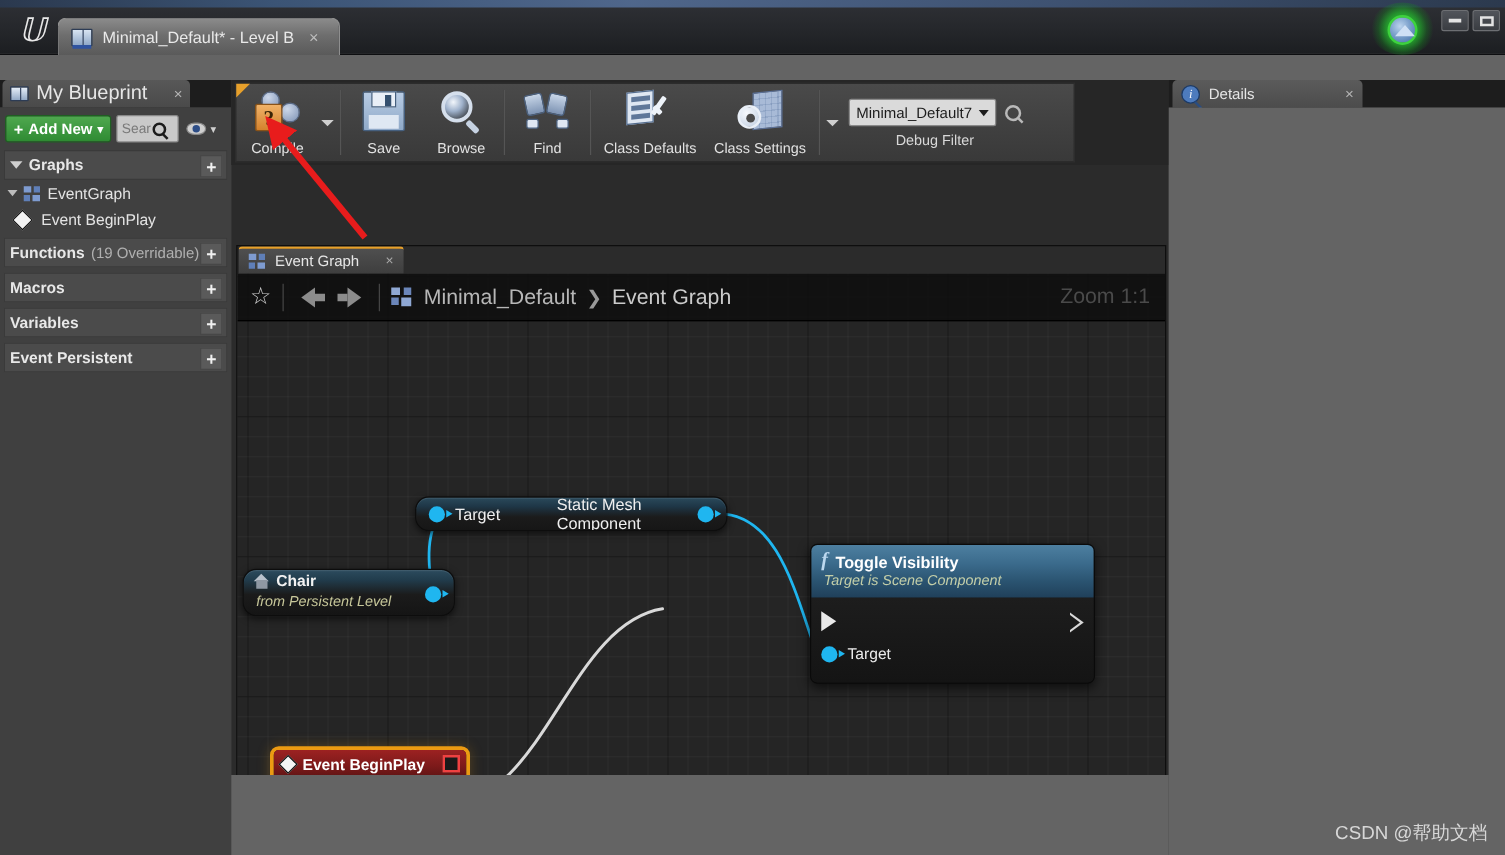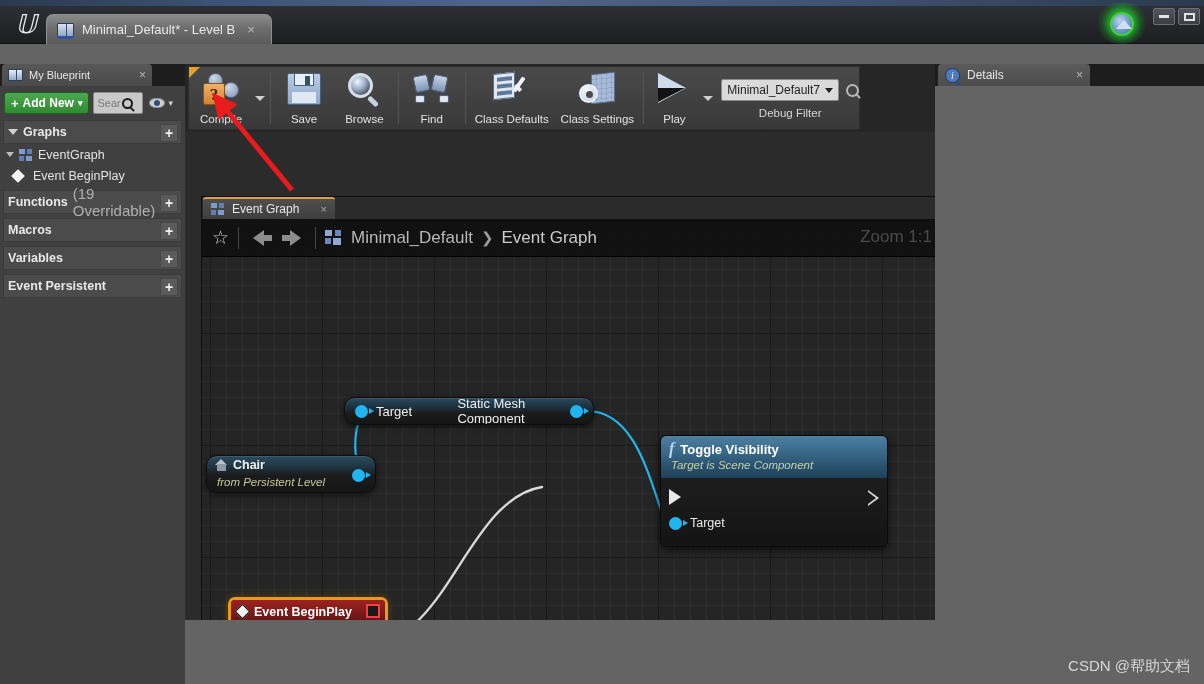--- a/index.html
+++ b/index.html
@@ -91,21 +91,21 @@
   }
   .panel-tabrow{
     position:absolute; left:0; top:0; width:185px; height:22px; background:#1d1d1d;
   }
   .panel-tab{
     position:absolute; left:2px; top:0; height:22px; width:150px;
     background: linear-gradient(to bottom,#585858,#4a4a4a);
     border-radius:4px 4px 0 0;
     display:flex; align-items:center; gap:6px; padding:0 6px;
   }
-  .panel-tab .ptitle{ font-size:11px; color:#e6e6e6; }
+  .panel-tab .ptitle{ font-size:16px; color:#e6e6e6; }
   .panel-tab .pclose{ font-size:12px; color:#b5b5b5; margin-left:auto;}
   .bp-book{
     width:15px;height:12px;position:relative;
     background:linear-gradient(to bottom,#e6eef8 0%, #93a9c6 100%);
     border:1px solid #2d3c55;border-radius:1px;
   }
   .bp-book::after{content:"";position:absolute;left:50%;top:0;width:1px;height:100%;background:#3a4a66;}
 
   .lp-body{ position:absolute; left:0; top:22px; width:185px; height:598px; background:#404040; }
   .lp-toolbar{
@@ -137,21 +137,21 @@
 
   .lp-section{
     margin:4px 3px 0 3px; height:24px; background:#4b4b4b; border:1px solid #3a3a3a;
     display:flex; align-items:center; padding:0 4px; position:relative;
   }
   .lp-section .arrow-d{
     width:0;height:0;border-left:5px solid transparent;border-right:5px solid transparent;border-top:6px solid #cfcfcf;
     margin-right:5px;
   }
   .lp-section .sec-title{ font-size:12.5px; color:#e8e8e8; font-weight:bold;}
-  .lp-section .sec-sub{ font-size:15px; color:#b0b0b0; margin-left:5px;}
+  .lp-section .sec-sub{ font-size:12px; color:#b0b0b0; margin-left:5px;}
   .plus-sq{
     position:absolute; right:3px; top:3px; width:18px;height:18px; background:#5a5a5a; border:1px solid #474747;
     color:#f0f0f0; font-size:14px; font-weight:bold; display:flex;align-items:center;justify-content:center;
   }
   .lp-tree-row{
     display:flex;align-items:center; gap:5px; height:21px; padding-left:6px;
   }
   .lp-tree-row .lbl{ font-size:12.5px;color:#e3e3e3;}
   .arrow-d-sm{
     width:0;height:0;border-left:4px solid transparent;border-right:4px solid transparent;border-top:5px solid #bdbdbd;
@@ -274,21 +274,21 @@
   .debug-combo{
     height:22px; background:#dadada; border:1px solid #8a8a8a; border-radius:2px;
     display:flex;align-items:center;gap:5px;padding:0 5px;
   }
   .debug-combo .dtxt{ font-size:12px;color:#1d1d1d;}
   .debug-combo .dcaret{width:0;height:0;border-left:4px solid transparent;border-right:4px solid transparent;border-top:5px solid #1d1d1d;}
   .debug-label{ font-size:11.5px;color:#d8d8d8; margin-top:6px;}
   .mag2{ width:13px;height:13px;border:2px solid #b9b9b9;border-radius:50%;position:relative;}
   .mag2::after{content:"";position:absolute;right:-4px;bottom:-2px;width:6px;height:2px;background:#b9b9b9;transform:rotate(45deg);}
   .graph-area{
-    position:absolute; left:16px; top:132px; width:744px; height:484px;
+    position:absolute; left:4px; top:132px; width:744px; height:484px;
     border:1px solid #0e0e0e;
   }
   .gtab{
     position:absolute; left:1px; top:0; height:22px; padding:0 8px;
     background: linear-gradient(to bottom,#4f4f4f,#3e3e3e);
     border-top:2px solid #e7a02b; border-radius:3px 3px 0 0;
     display:flex;align-items:center;gap:7px;
   }
   .gtab .gtxt{font-size:12px;color:#e7e7e7;}
   .gtab .gclose{font-size:11px;color:#a9a9a9;margin-left:14px;}
@@ -635,27 +635,20 @@
         <div class="tb-item wide">
           <span class="ico-clsset">
               <span class="sheet"></span>
               <span class="gearb"></span>
             </span>
           <span class="tb-label">Class Settings</span>
         </div>
 
         <div class="tb-sep"></div>
 
-        <div class="tb-item" style="width:56px;">
-          <span class="ico-play">
-              <span class="tri"></span>
-              <span class="shadow"></span>
-            </span>
-          <span class="tb-label">Play</span>
-        </div>
         <div class="tb-caret">
             <span class="cc"></span>
           </div>
 
         <div class="debug-group">
           <div class="debug-row">
             <div class="debug-combo">
               <span class="dtxt">Minimal_Default7</span>
               <span class="dcaret"></span>
             </div>

